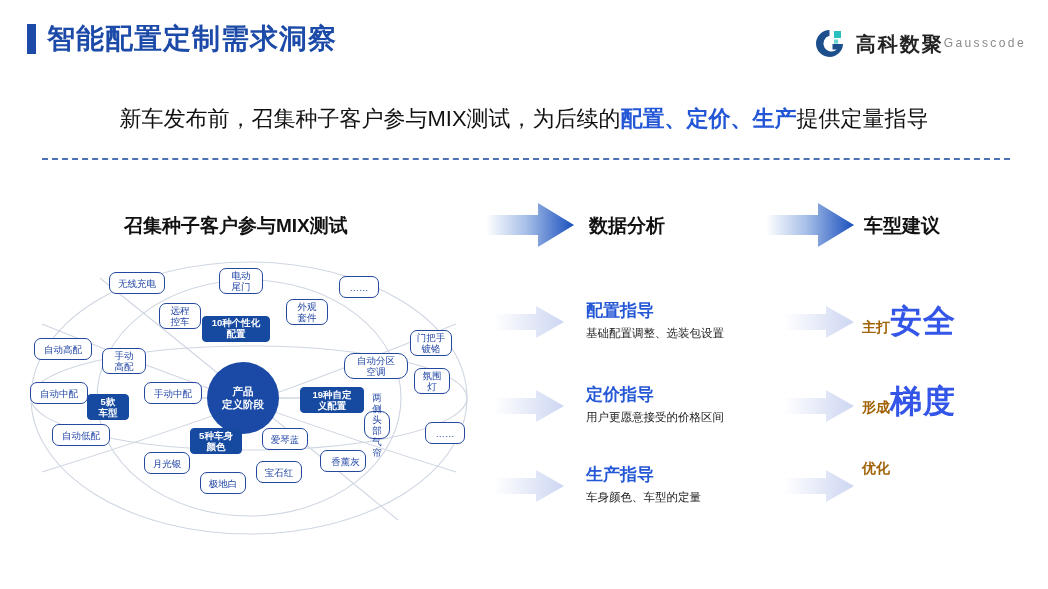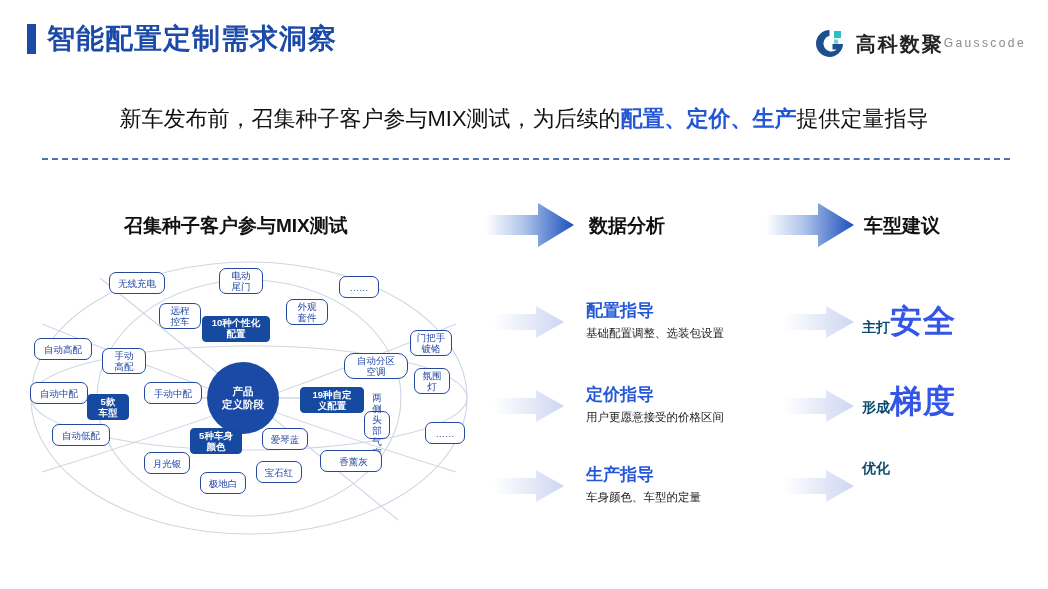--- a/index.html
+++ b/index.html
@@ -82,21 +82,21 @@
   .r1{top:300px;} .r2{top:384px;} .r3{top:464px;}
 
   .arrow-small{position:absolute;width:70px;height:34px;}
   .arrow-small svg{display:block;width:70px;height:34px;}
   .as-l1{left:494px;top:305px;} .as-l2{left:494px;top:389px;} .as-l3{left:494px;top:469px;}
   .as-r1{left:784px;top:305px;} .as-r2{left:784px;top:389px;} .as-r3{left:784px;top:469px;}
 
   
   .right-row{position:absolute;left:862px;display:flex;align-items:baseline;}
   .rr1{top:300px;} .rr2{top:380px;} .rr3{top:460px;}
-  .rr-prefix{font-size:14px;font-weight:bold;color:#0c4a6e;white-space:nowrap;}
+  .rr-prefix{font-size:14px;font-weight:bold;color:#a16207;white-space:nowrap;}
   .rr-word{font-size:32px;font-weight:bold;color:#3355e8;white-space:nowrap;letter-spacing:1px;}
 </style>
 </head>
 <body>
 
 <div class="slide">
 
   <div class="header">
     <div class="title-bullet"></div>
     <div class="page-title">智能配置定制需求洞察</div>
@@ -242,21 +242,21 @@
       </div>
     </div>
 
     <div class="node plain" style="left:400px;top:110px;width:36px;height:26px;">
       <div>
         <div>氛围</div>
         <div>灯</div>
       </div>
     </div>
 
-    <div class="node plain" style="left:350px;top:153px;width:26px;height:28px;">
+    <div class="node plain" style="left:350px;top:153px;width:26px;height:28px;border-radius:9px;">
       <div>
         <div>两侧头部</div>
         <div>气帘</div>
       </div>
     </div>
 
     <div class="node plain" style="left:411px;top:164px;width:40px;height:22px;">……</div>
 
     <div class="node plain" style="left:20px;top:80px;width:58px;height:22px;">自动高配</div>
 
@@ -274,21 +274,21 @@
     <div class="node plain" style="left:38px;top:166px;width:58px;height:22px;">自动低配</div>
 
     <div class="node plain" style="left:130px;top:194px;width:46px;height:22px;">月光银</div>
 
     <div class="node plain" style="left:186px;top:214px;width:46px;height:22px;">极地白</div>
 
     <div class="node plain" style="left:242px;top:203px;width:46px;height:22px;">宝石红</div>
 
     <div class="node plain" style="left:248px;top:170px;width:46px;height:22px;">爱琴蓝</div>
 
-    <div class="node plain" style="left:306px;top:192px;width:62px;height:22px;padding-left:8px;">香薰灰</div>
+    <div class="node plain" style="left:306px;top:192px;width:46px;height:22px;padding-left:8px;">香薰灰</div>
   </div>
 
   <div class="arrow-small as-l1">
     <svg viewBox="0 0 70 34">
       <defs>
           <linearGradient id="gs1" x1="0" y1="0" x2="1" y2="0">
         <stop offset="0" stop-color="#ffffff"></stop>
             <stop offset="1" stop-color="#cdd6f2"></stop>
       </linearGradient>
         </defs>

